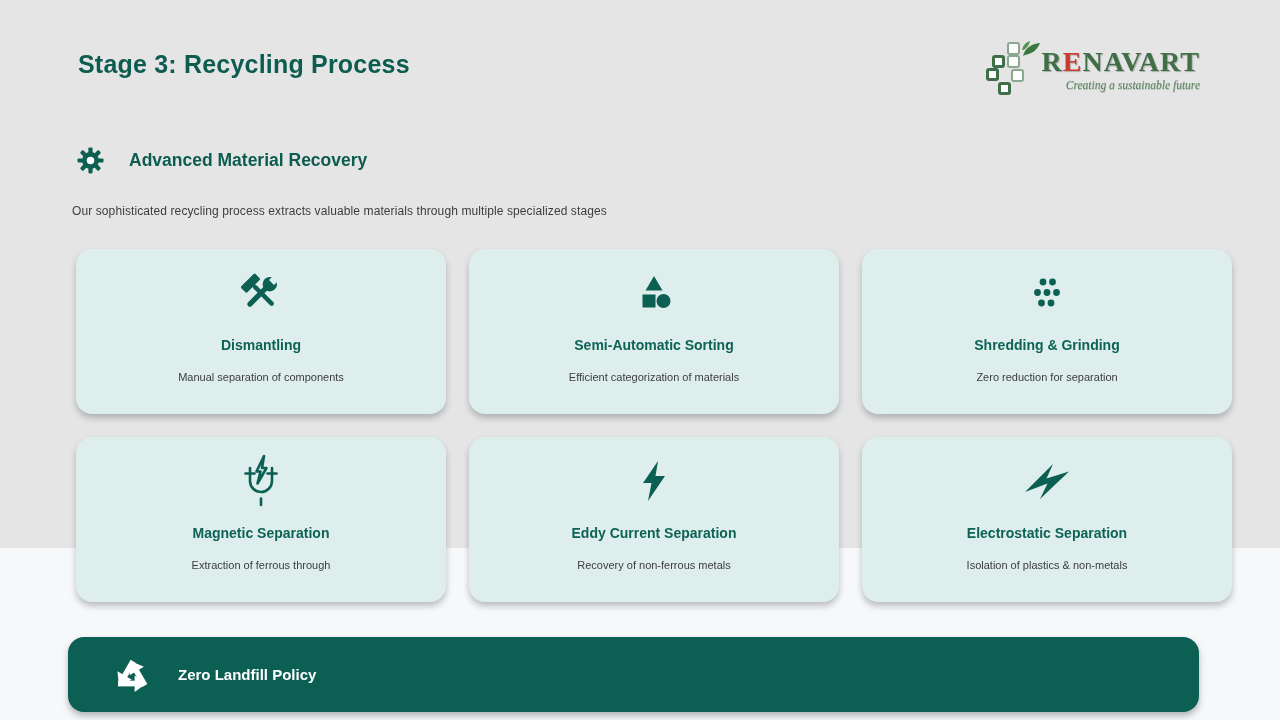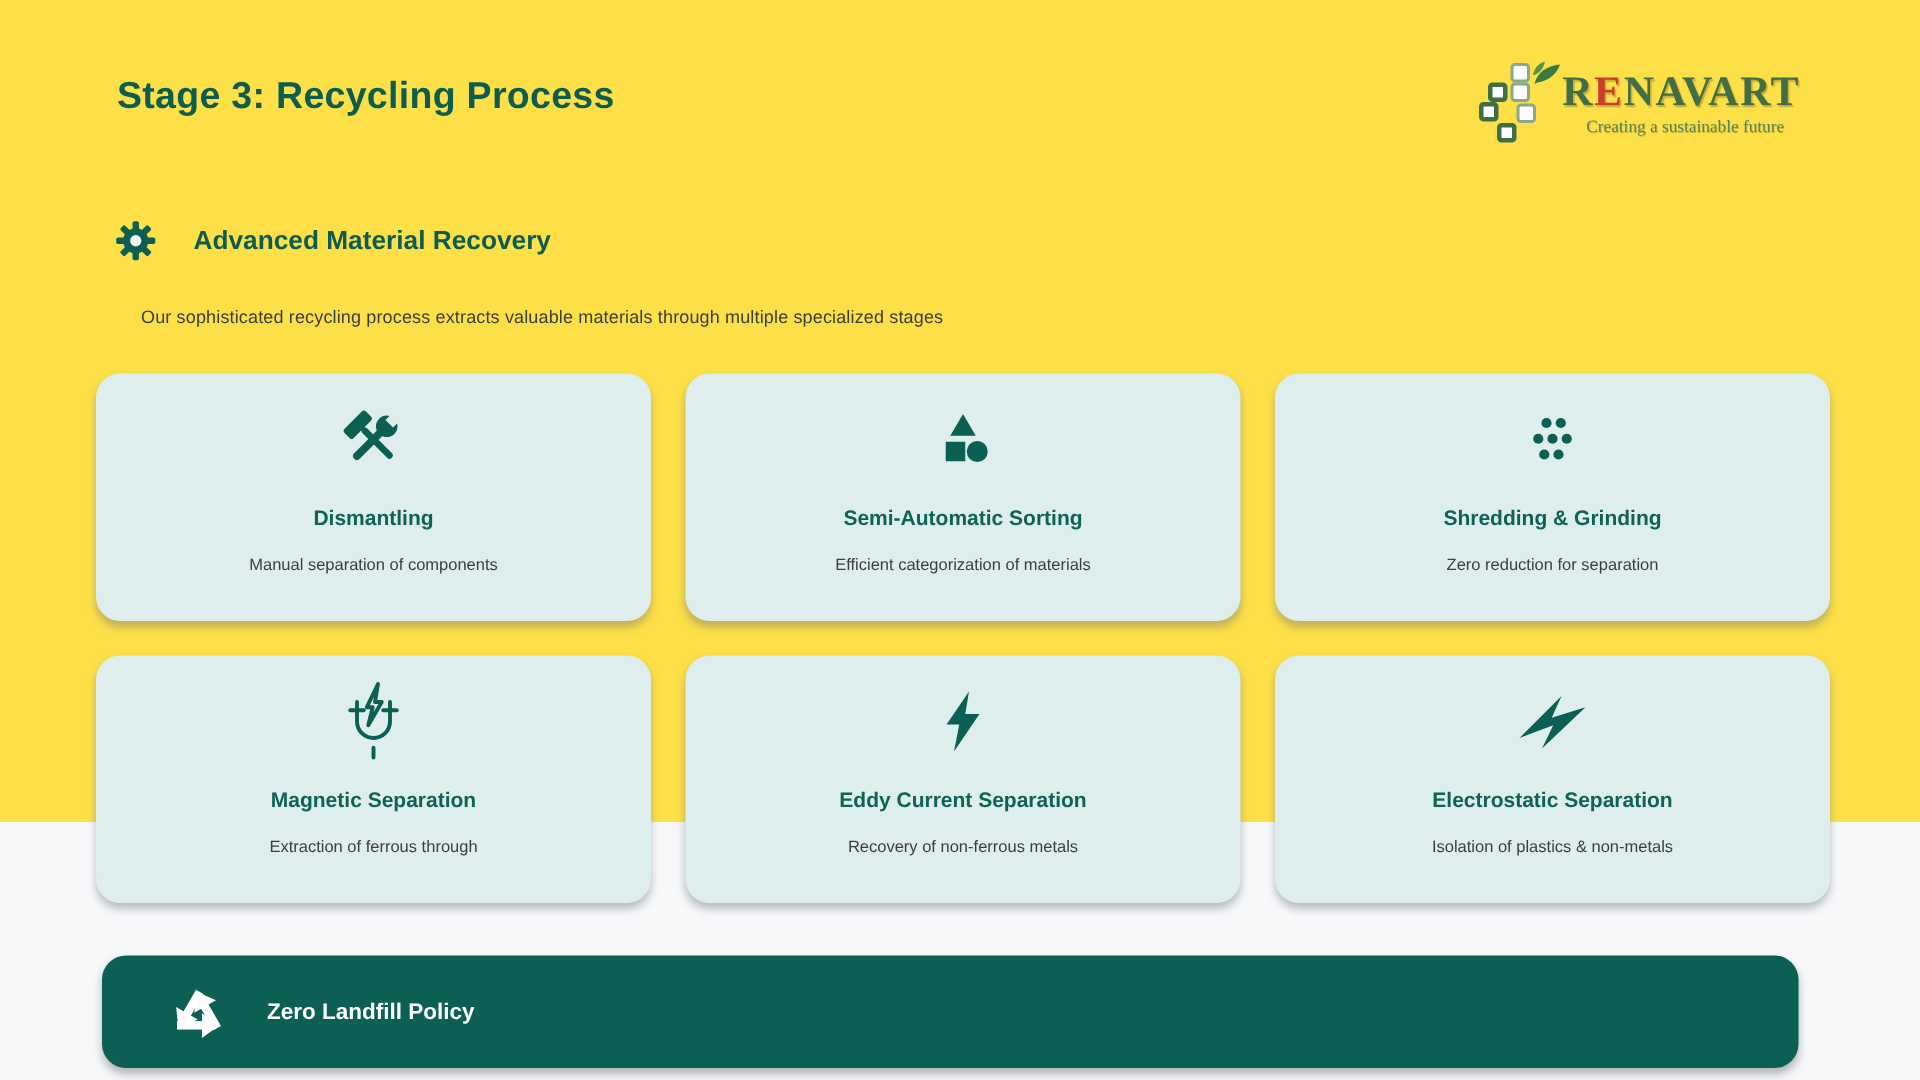--- a/index.html
+++ b/index.html
@@ -1,40 +1,40 @@
 <!DOCTYPE html>
 <html><head>
 <meta charset="utf-8">
 <style>
   * { margin:0; padding:0; box-sizing:border-box; }
   html,body { width:1280px; height:720px; }
   body { font-family:"Liberation Sans", sans-serif; background:#f7f8fa; overflow:hidden; }
-  .slide { position:relative; width:1280px; height:548px; background:#fde047; }
+  .slide { position:relative; width:1280px; height:548px; background:#e5e5e5; }
 
   
   .page-title { position:absolute; left:78px; top:50px; font-size:25px; font-weight:bold; color:#0d5c50; letter-spacing:.2px; }
 
   .logo { position:absolute; top:40px; right:80px; display:flex; align-items:center; }
   .logo-mark { position:relative; width:56px; height:58px; }
   .logo-sq { position:absolute; width:13px; height:13px; border-radius:3px; background:#fdfdfd; }
   .sq-dark  { border:3.5px solid #3f6f49; }
   .sq-light { border:2.5px solid #8aa88d; }
   .logo-leaf { position:absolute; left:34px; top:0; }
   .logo-textcol { display:flex; flex-direction:column; }
   .brand { font-family:"Liberation Serif", serif; font-size:28px; font-weight:bold; color:#3f6e47; letter-spacing:1px; text-shadow:1px 1px 1px rgba(0,0,0,.25); line-height:1; }
   .brand .accent { color:#cc3b2e; }
-  .tagline { font-family:"Liberation Serif", serif; font-size:11.5px; color:#55855c; margin-top:3px; margin-left:16px; text-shadow:0.5px 0.5px 0.5px rgba(0,0,0,.2); }
+  .tagline { font-family:"Liberation Serif", serif; font-style:italic; font-size:11.5px; color:#55855c; margin-top:3px; margin-left:16px; text-shadow:0.5px 0.5px 0.5px rgba(0,0,0,.2);text-align:right; }
 
   
   .section-head { position:absolute; left:77px; top:147px; display:flex; align-items:center; gap:13px; }
   .section-title { font-size:17.5px; font-weight:bold; color:#0d5c50;margin-left:12px; }
-  .section-desc { position:absolute; left:94px; top:204px; font-size:12px; color:#3d3d3d; letter-spacing:.1px;text-align:center; }
-
-  
-  .grid { position:absolute; left:64px; top:249px; display:grid; grid-template-columns:repeat(3,370px); grid-auto-rows:165px; column-gap:16.5px; row-gap:21px;gap:23px; }
+  .section-desc { position:absolute; left:72px; top:204px; font-size:12px; color:#3d3d3d; letter-spacing:.1px;text-align:center; }
+
+  
+  .grid { position:absolute; left:76px; top:249px; display:grid; grid-template-columns:repeat(3,370px); grid-auto-rows:165px; column-gap:16.5px; row-gap:21px;gap:23px; }
   .card { background:#ddeeec; border-radius:16px; box-shadow:0 4px 6px rgba(110,115,120,.45); display:flex; flex-direction:column; align-items:center; padding-top:20px; }
   .card-icon { height:48px; display:flex; align-items:center; justify-content:center; }
   .card-title { margin-top:20px; font-size:14px; font-weight:bold; color:#0e6356; }
   .card-desc { margin-top:18px; font-size:11px; color:#3d3d3d; }
 
   
   .banner { position:absolute; left:68px; top:637px; width:1131px; height:75px; background:#0c5f53; border-radius:16px; display:flex; align-items:center; box-shadow:0 4px 6px rgba(110,115,120,.5); }
   .banner-icon { margin-left:42px; display:flex; align-items:center; }
   .banner-text { margin-left:24px; display:flex; flex-direction:column; }
   .banner-title { font-size:15px; font-weight:bold; color:#ffffff; }

